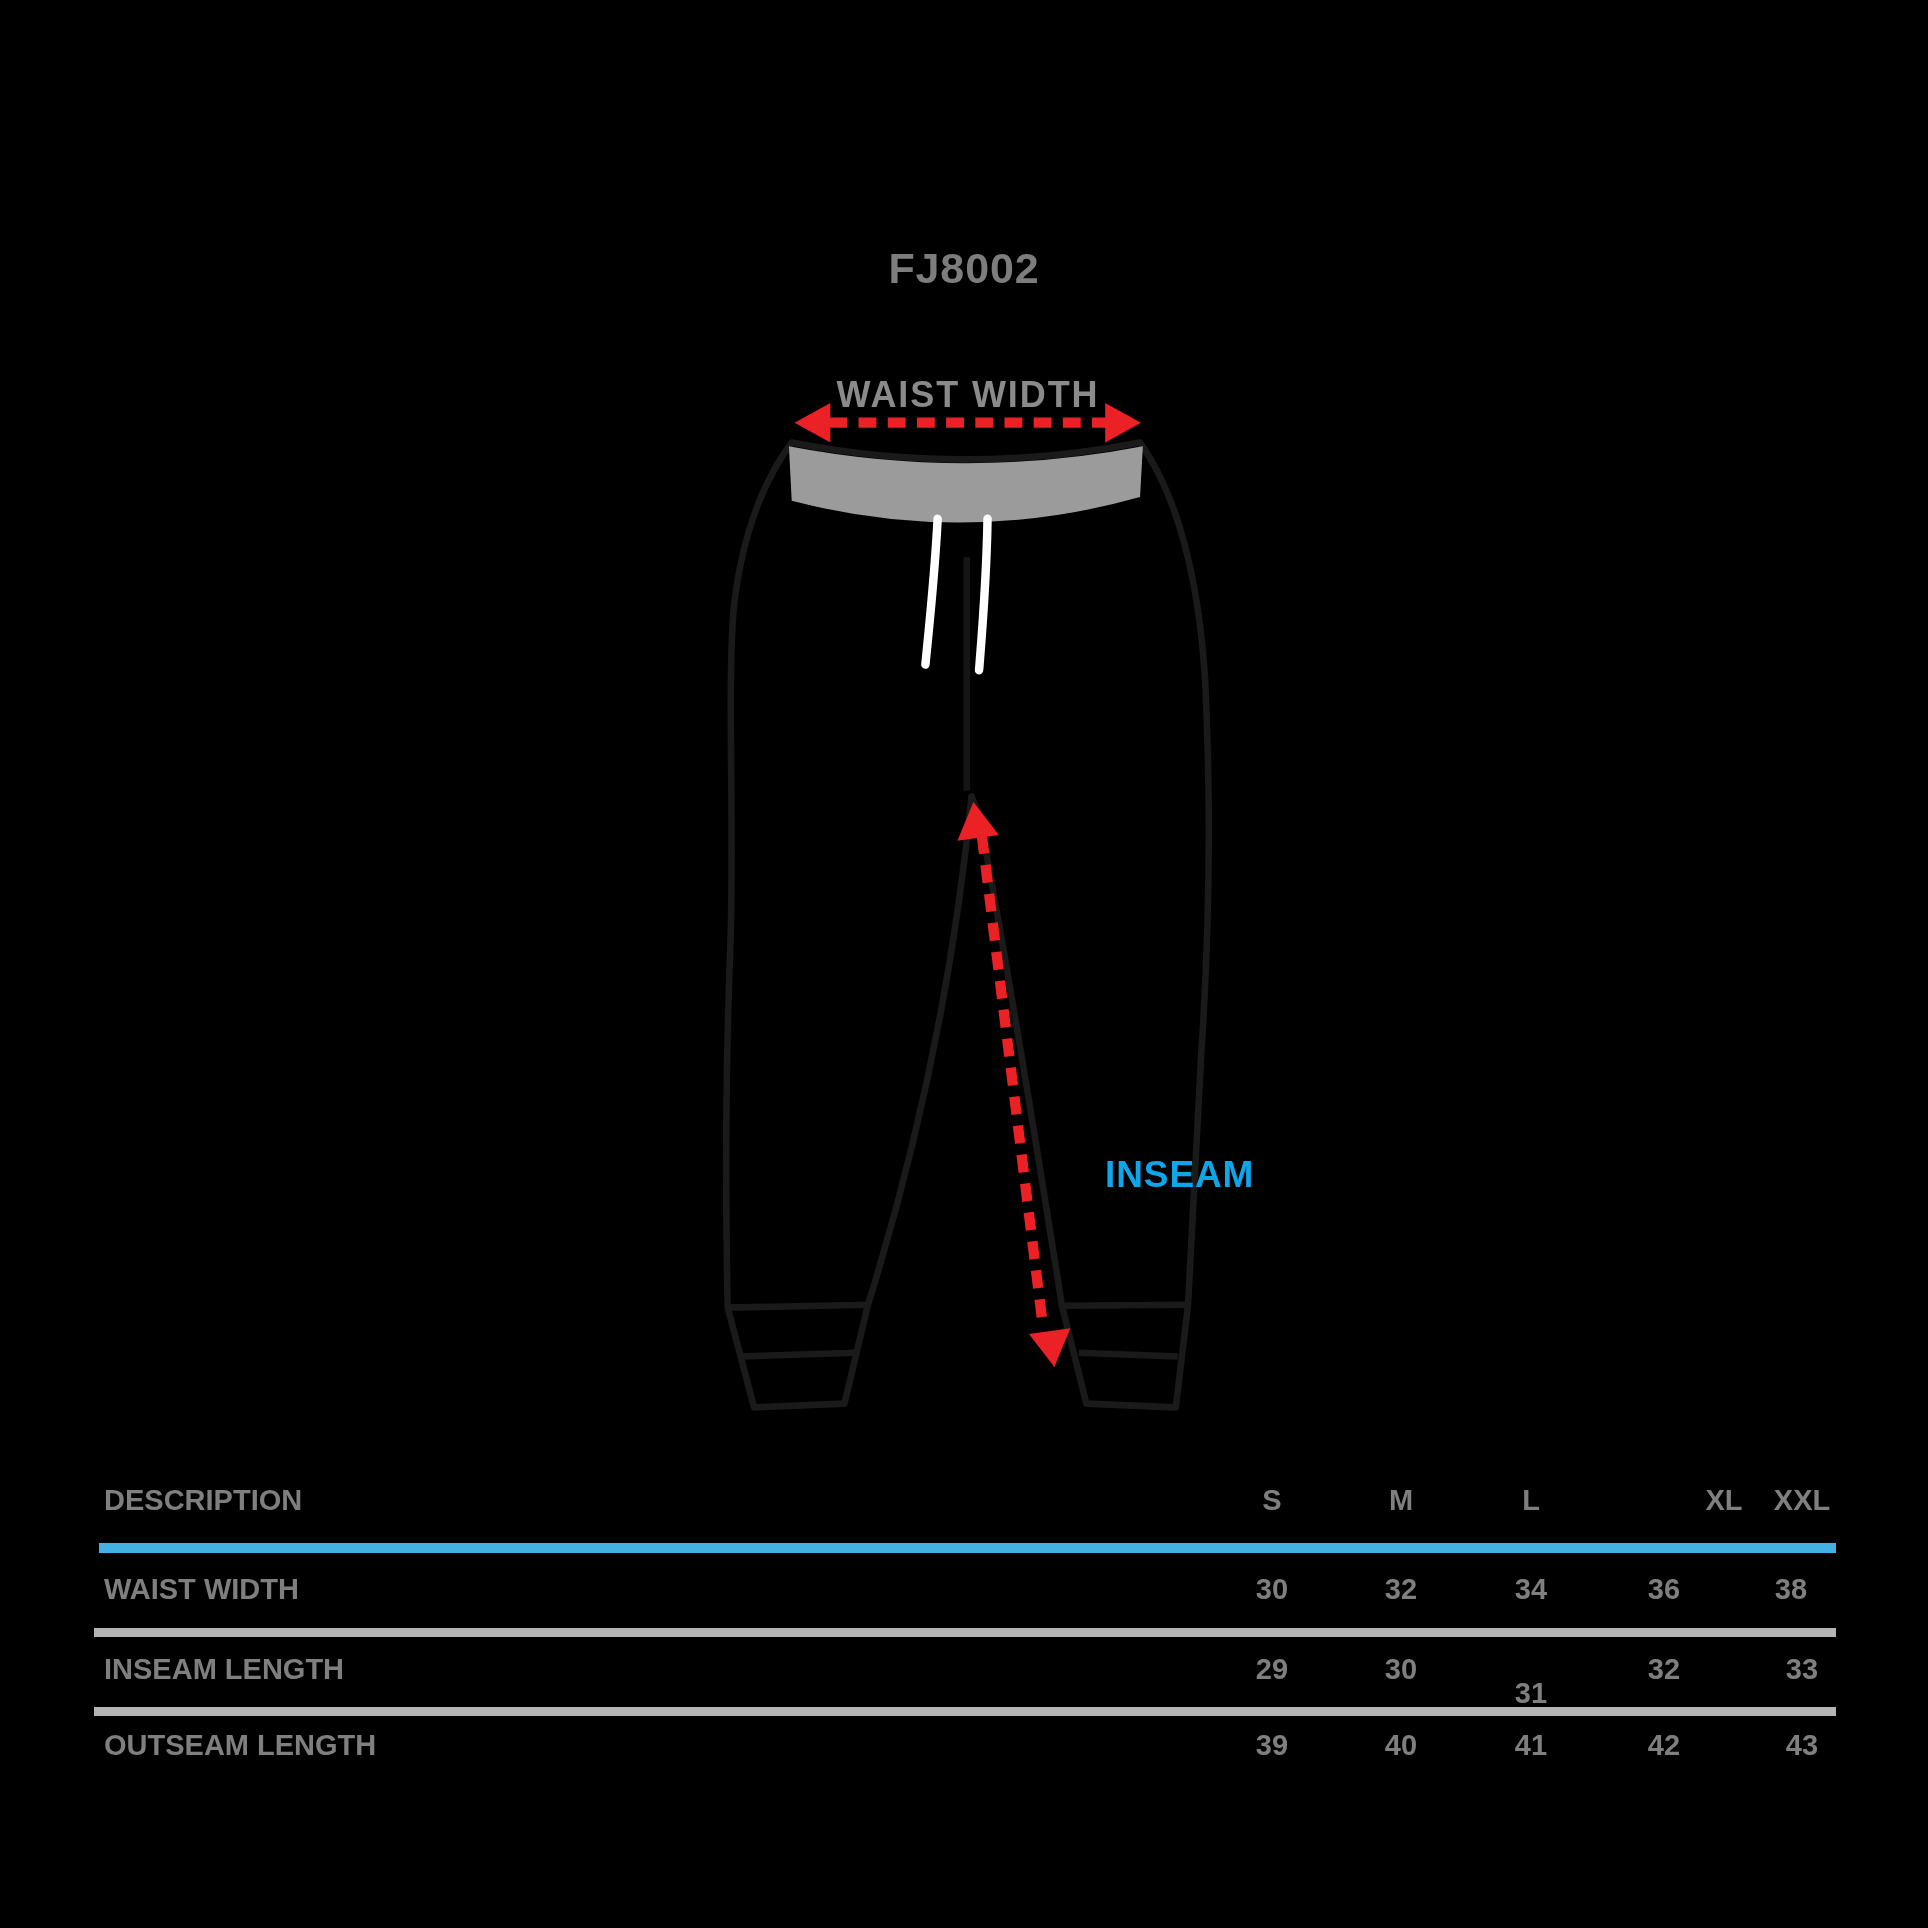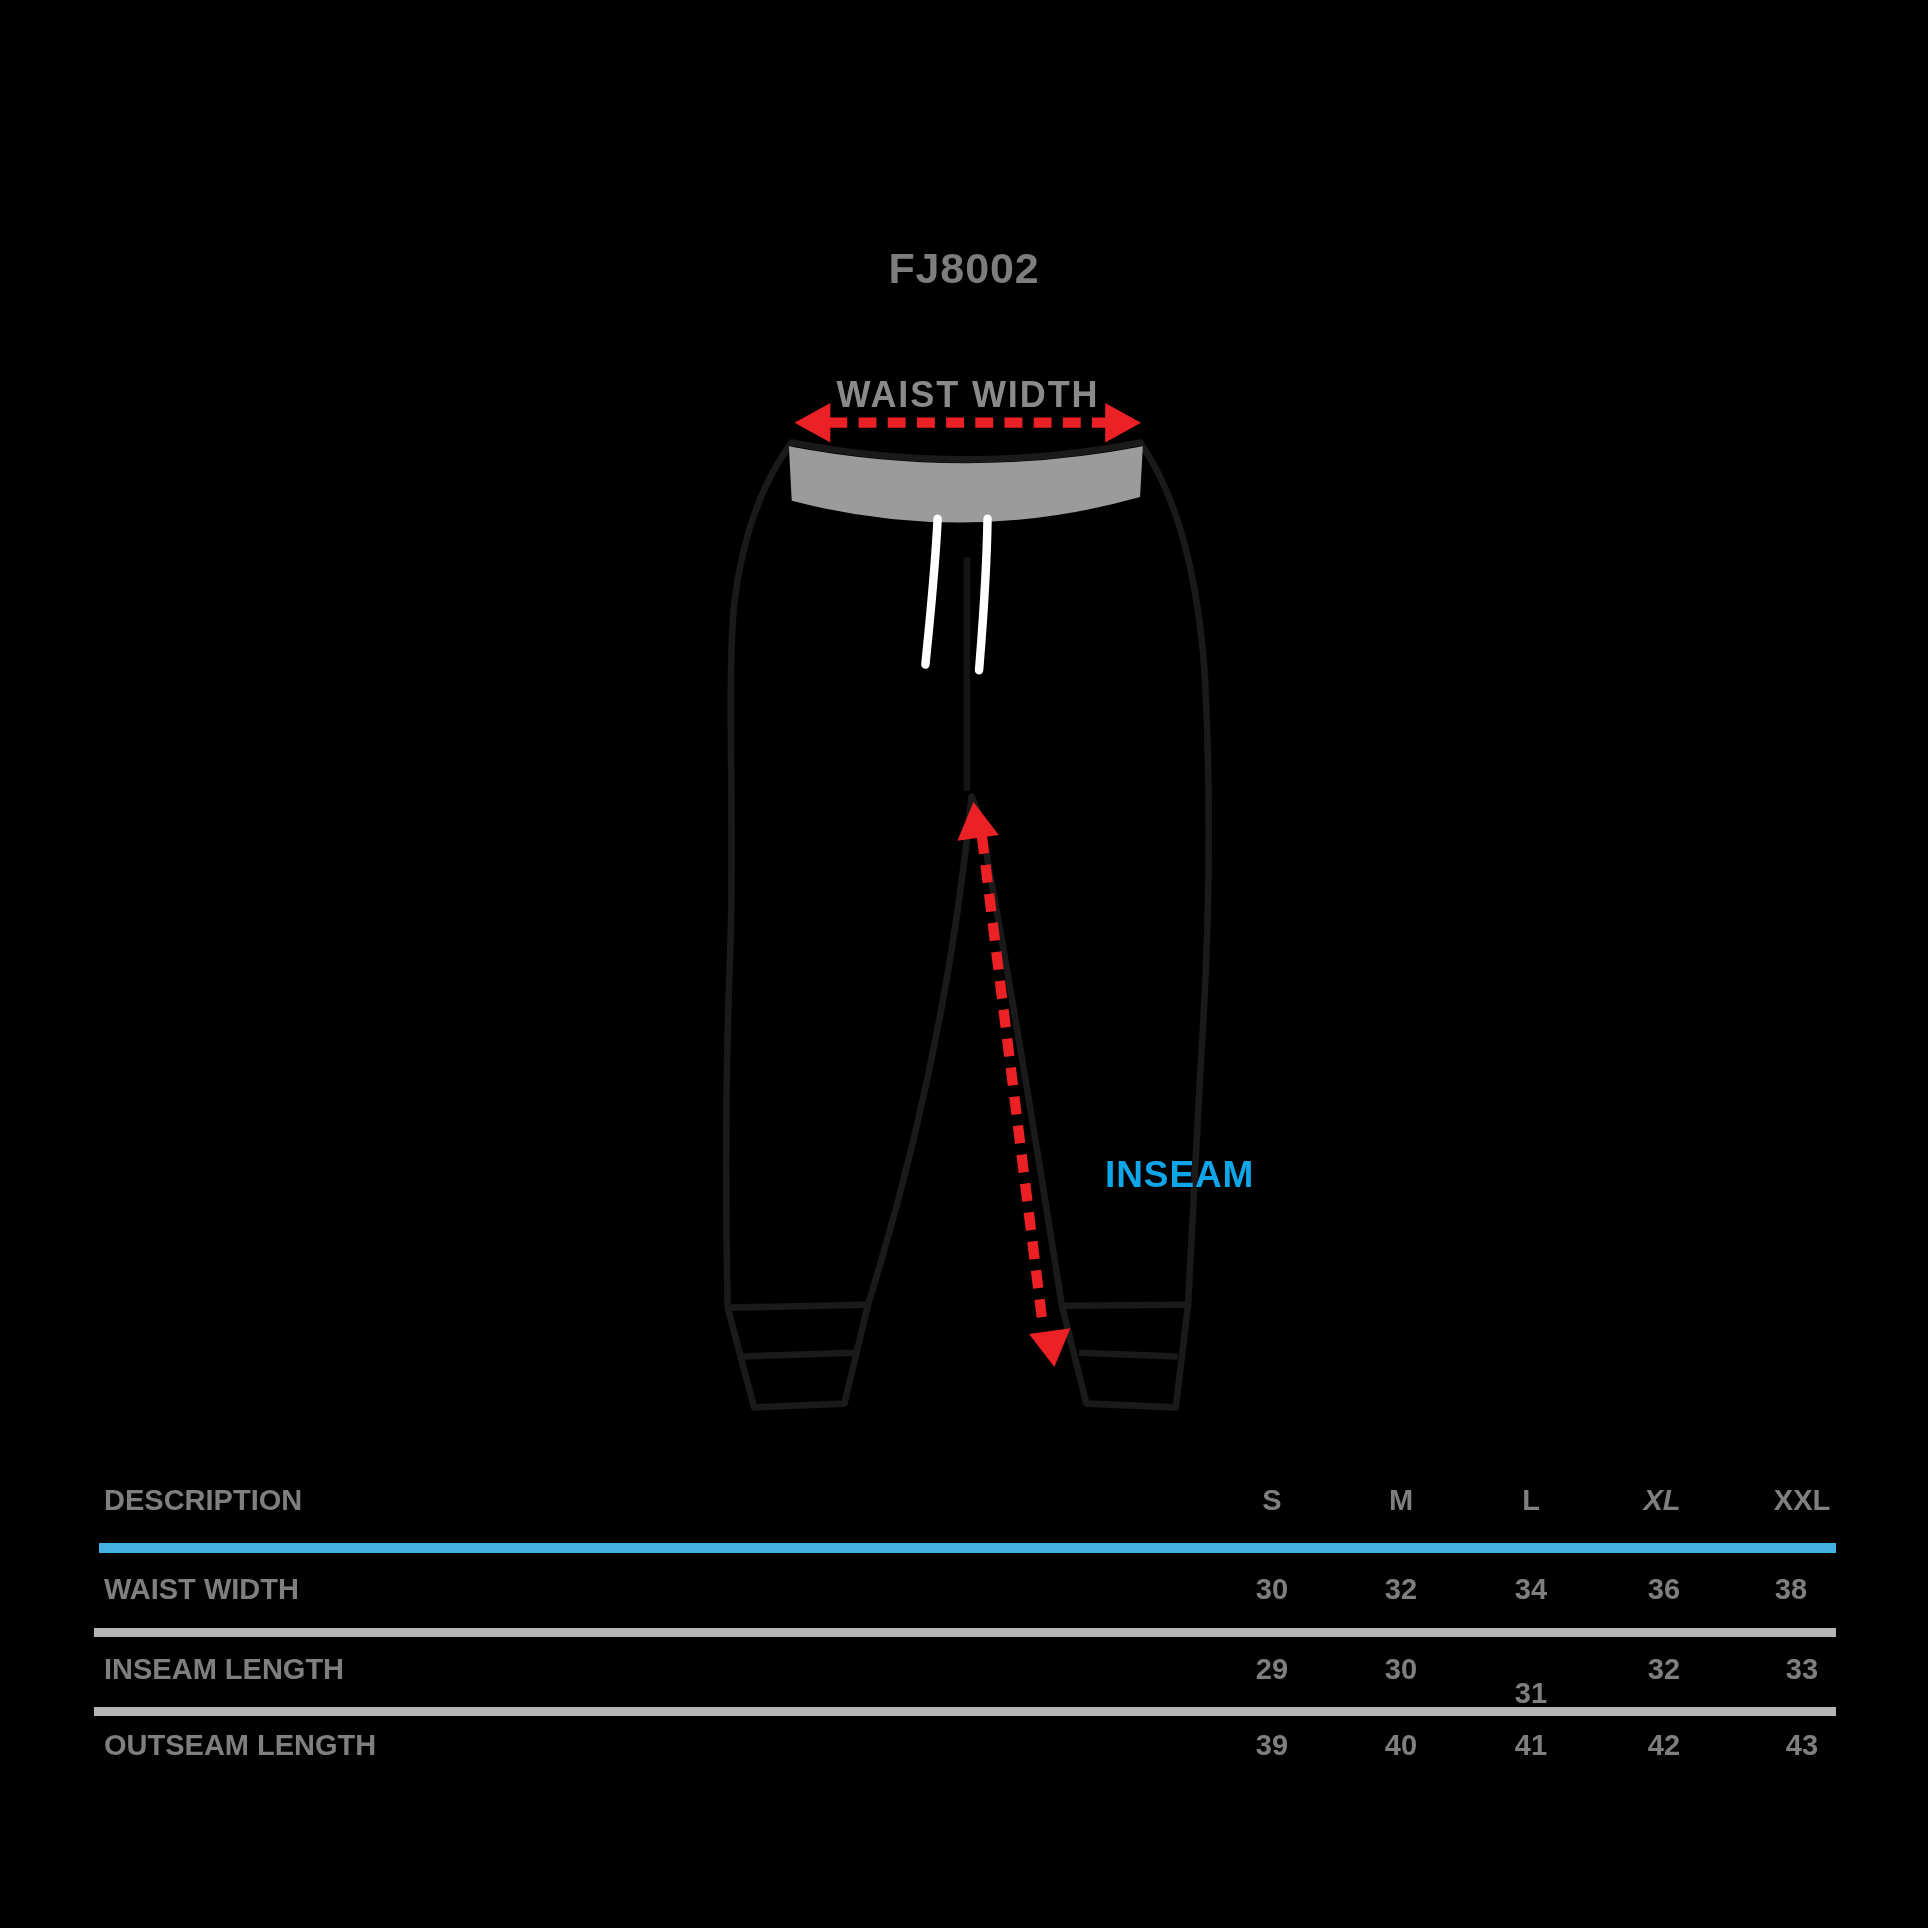--- a/index.html
+++ b/index.html
@@ -82,21 +82,21 @@
   </g>
 </svg>
 
 <div class="abs waist-label">WAIST WIDTH</div>
 <div class="abs inseam-label">INSEAM</div>
 
 <div class="abs tbl-text row-label hdr-y">DESCRIPTION</div>
 <div class="abs tbl-text cell hdr-y" style="left:1206px;">S</div>
 <div class="abs tbl-text cell hdr-y" style="left:1335px;">M</div>
 <div class="abs tbl-text cell hdr-y" style="left:1465px;">L</div>
-<div class="abs tbl-text cell hdr-y" style="left:1596px;font-style:italic;">XL</div>
+<div class="abs tbl-text cell hdr-y" style="left:1658px;">XL</div>
 <div class="abs tbl-text cell hdr-y" style="left:1736px;">XXL</div>
 
 <div class="abs blue-line"></div>
 
 <div class="abs tbl-text row-label r1-y">WAIST WIDTH</div>
 <div class="abs tbl-text cell r1-y" style="left:1206px;">30</div>
 <div class="abs tbl-text cell r1-y" style="left:1335px;">32</div>
 <div class="abs tbl-text cell r1-y" style="left:1465px;">34</div>
 <div class="abs tbl-text cell r1-y" style="left:1598px;">36</div>
 <div class="abs tbl-text cell r1-y" style="left:1725px;">38</div>

